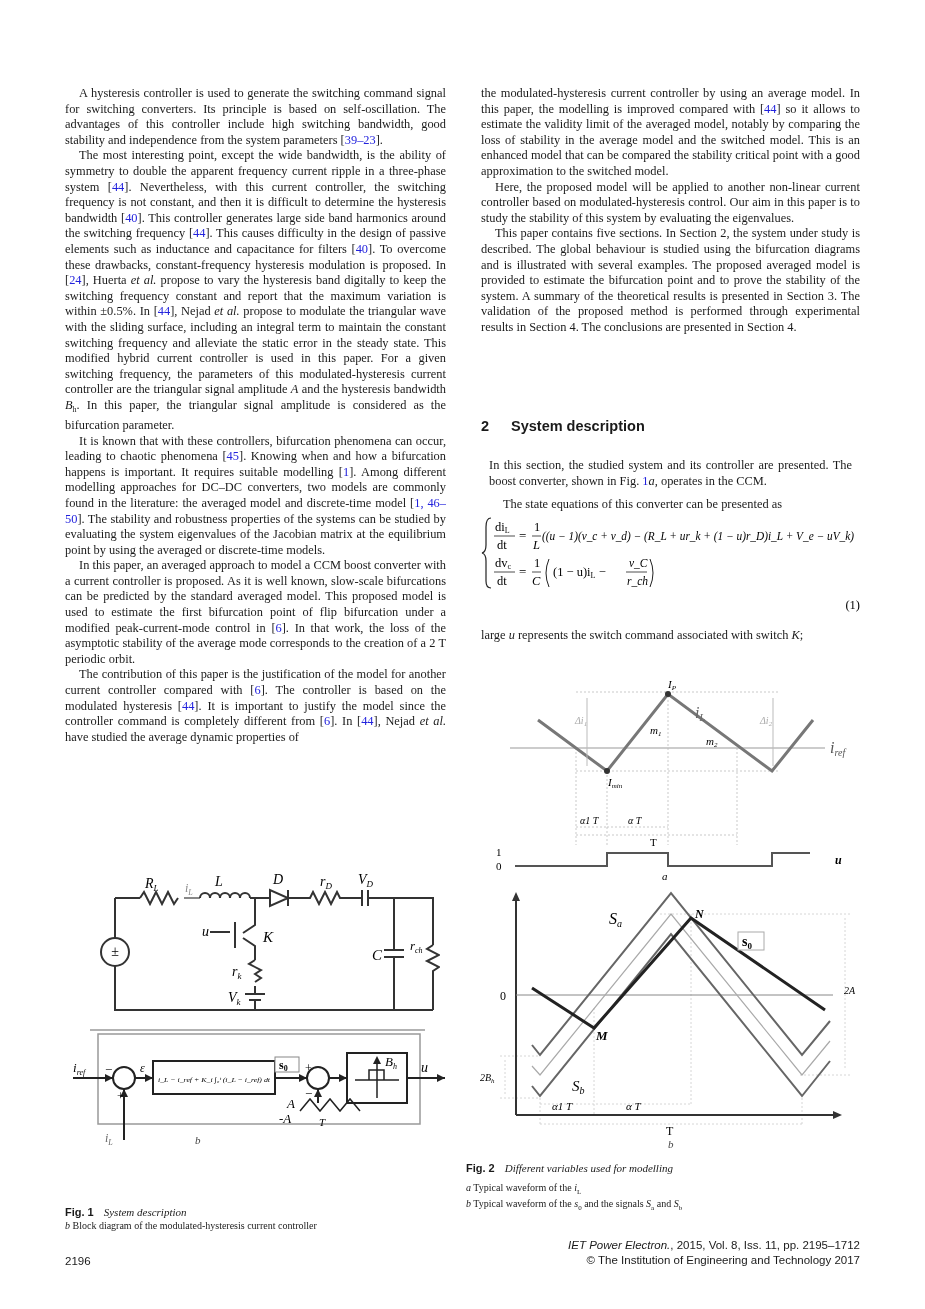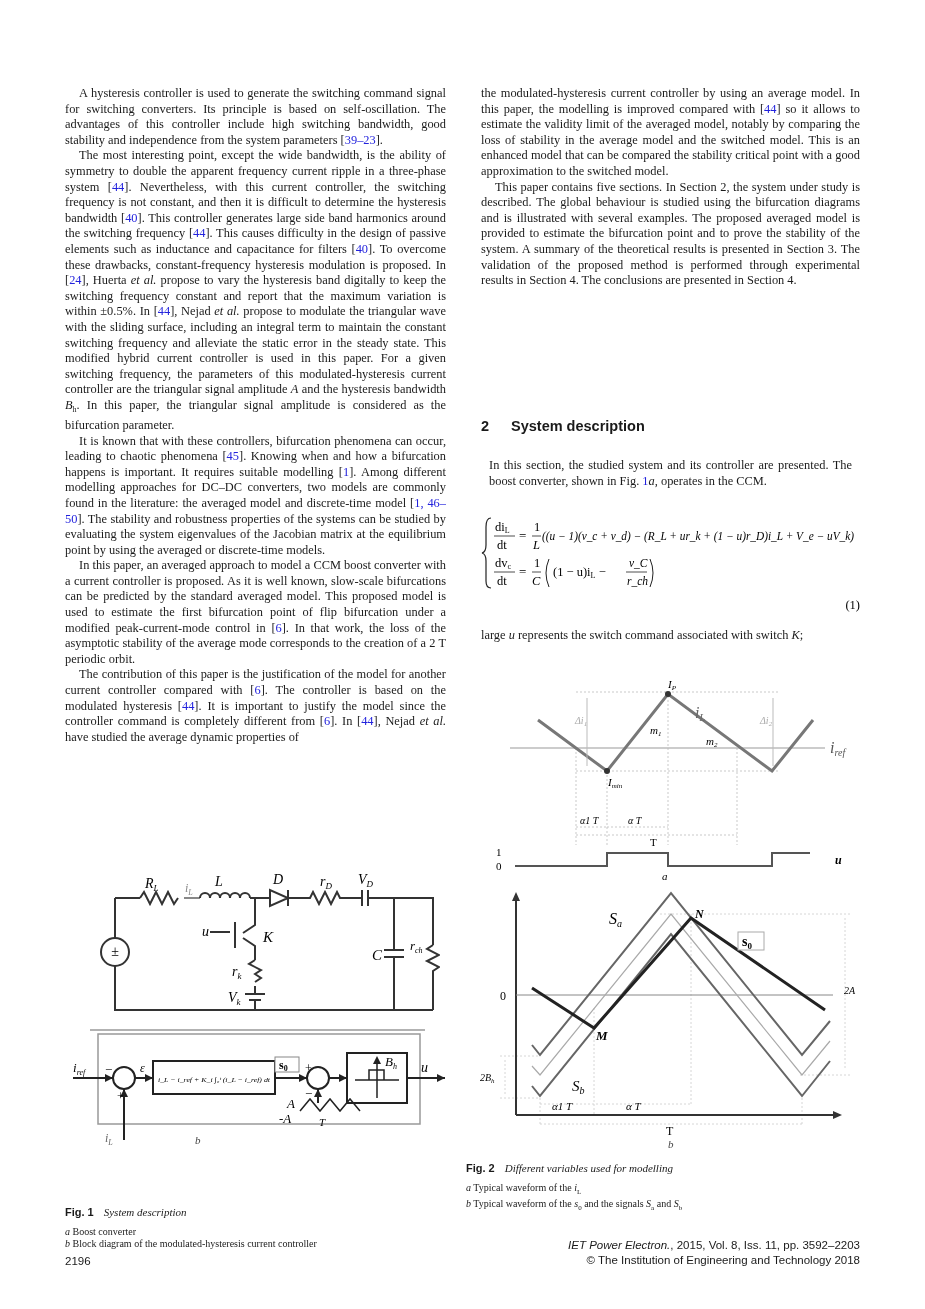--- a/index.html
+++ b/index.html
@@ -35,29 +35,31 @@
 <div class="col col-left">
   <p><span>A hysteresis controller is used to generate the switching command signal for switching converters. Its principle is based on self-oscillation. The advantages of this controller include high switching bandwidth, good stability and independence from the system parameters [</span><a class="cite">39–23</a><span>].</span></p>
   <p><span>The most interesting point, except the wide bandwidth, is the ability of symmetry to double the apparent frequency current ripple in a three-phase system [</span><a class="cite">44</a><span>]. Nevertheless, with this current controller, the switching frequency is not constant, and then it is difficult to determine the hysteresis bandwidth [</span><a class="cite">40</a><span>]. This controller generates large side band harmonics around the switching frequency [</span><a class="cite">44</a><span>]. This causes difficulty in the design of passive elements such as inductance and capacitance for filters [</span><a class="cite">40</a><span>]. To overcome these drawbacks, constant-frequency hysteresis modulation is proposed. In [</span><a class="cite">24</a><span>], Huerta </span><i>et al.</i><span> propose to vary the hysteresis band digitally to keep the switching frequency constant and report that the maximum variation is within ±0.5%. In [</span><a class="cite">44</a><span>], Nejad </span><i>et al.</i><span> propose to modulate the triangular wave with the sliding surface, including an integral term to maintain the constant switching frequency and alleviate the static error in the steady state. This modified hybrid current controller is used in this paper. For a given switching frequency, the parameters of this modulated-hysteresis current controller are the triangular signal amplitude </span><i>A</i><span> and the hysteresis bandwidth </span><i>B</i><sub style="font-size:8px">h</sub><span>. In this paper, the triangular signal amplitude is considered as the bifurcation parameter.</span></p>
   <p><span>It is known that with these controllers, bifurcation phenomena can occur, leading to chaotic phenomena [</span><a class="cite">45</a><span>]. Knowing when and how a bifurcation happens is important. It requires suitable modelling [</span><a class="cite">1</a><span>]. Among different modelling approaches for DC–DC converters, two models are commonly found in the literature: the averaged model and discrete-time model [</span><a class="cite">1, 46–50</a><span>]. The stability and robustness properties of the systems can be studied by evaluating the system eigenvalues of the Jacobian matrix at the equilibrium point by using the averaged or discrete-time models.</span></p>
   <p><span>In this paper, an averaged approach to model a CCM boost converter with a current controller is proposed. As it is well known, slow-scale bifurcations can be predicted by the standard averaged model. This proposed model is used to estimate the first bifurcation point of flip bifurcation under a modified peak-current-mode control in [</span><a class="cite">6</a><span>]. In that work, the loss of the asymptotic stability of the average mode corresponds to the creation of a 2 T periodic orbit.</span></p>
   <p><span>The contribution of this paper is the justification of the model for another current controller compared with [</span><a class="cite">6</a><span>]. The controller is based on the modulated hysteresis [</span><a class="cite">44</a><span>]. It is important to justify the model since the controller command is completely different from [</span><a class="cite">6</a><span>]. In [</span><a class="cite">44</a><span>], Nejad </span><i>et al.</i><span> have studied the average dynamic properties of</span></p>
 </div>
 
 <div class="col col-right">
   <p class="noindent"><span>the modulated-hysteresis current controller by using an average model. In this paper, the modelling is improved compared with [</span><a class="cite">44</a><span>] so it allows to estimate the validity limit of the averaged model, notably by comparing the loss of stability in the average model and the switched model. This is an enhanced model that can be compared the stability critical point with a good approximation to the switched model.</span></p>
+  <p><span>Here, the proposed model will be applied to another non-linear current controller based on modulated-hysteresis control. Our aim in this paper is to study the stability of this system by evaluating the eigenvalues.</span></p>
   <p><span>This paper contains five sections. In Section 2, the system under study is described. The global behaviour is studied using the bifurcation diagrams and is illustrated with several examples. The proposed averaged model is provided to estimate the bifurcation point and to prove the stability of the system. A summary of the theoretical results is presented in Section 3. The validation of the proposed method is performed through experimental results in Section 4. The conclusions are presented in Section 4.</span></p>
 </div>
 
 <div class="heading">
   <span class="num">2</span><span>System description</span>
 </div>
 
 <div class="sec-body">
   <p><span>In this section, the studied system and its controller are presented. The boost converter, shown in Fig. </span><a class="cite">1</a><i>a</i><span>, operates in the CCM.</span></p>
+  <p class="ind">The state equations of this converter can be presented as</p>
 </div>
 
 <div class="equation">
   <svg width="379" height="100" viewBox="0 0 379 100">
     <path d="M10,3 Q5,3 5,12 L5,30 Q5,37 1,38 Q5,39 5,46 L5,66 Q5,73 10,73" fill="none" stroke="#222" stroke-width="1.2"></path>
 
     <text x="14" y="16" font-size="12.5"><tspan>di</tspan><tspan font-size="8" dy="2">L</tspan></text>
     <line x1="13" y1="21" x2="34" y2="21" stroke="#222" stroke-width="0.8"></line>
     <text x="16" y="34" font-size="12.5">dt</text>
     <text x="38" y="25" font-size="13">=</text>
@@ -176,21 +178,20 @@
     <text x="254" y="106" font-size="11" font-style="italic">T</text>
     <text x="320" y="46" font-size="13" font-style="italic"><tspan>B</tspan><tspan font-size="8" dy="3">h</tspan></text>
     <text x="356" y="52" font-size="14" font-style="italic">u</text>
     <text x="40" y="122" font-size="12" font-style="italic" fill="#666"><tspan>i</tspan><tspan font-size="8" dy="3">L</tspan></text>
     <text x="130" y="124" font-size="11" font-style="italic" fill="#444">b</text>
   </svg>
 </div>
 
 <div class="caption" style="left:65px;top:1162px;width:390px;margin-top:44px;">
   <div><span class="figno">Fig. 1</span><span class="ftitle">System description</span></div>
-  <div class="sub"><i>a</i><span> Boost converter</span></div>
   <div><i>b</i><span> Block diagram of the modulated-hysteresis current controller</span></div>
 </div>
 
 <div class="fig" style="left:480px;top:668px;text-decoration:underline;">
   <svg width="390" height="212" viewBox="0 0 390 212">
     <g stroke="#bbb" stroke-width="0.8" stroke-dasharray="2,2" fill="none">
       <line x1="96" y1="24" x2="300" y2="24"></line>
       <line x1="96" y1="103" x2="300" y2="103"></line>
       <line x1="96" y1="80" x2="96" y2="177"></line>
       <line x1="127" y1="103" x2="127" y2="177"></line>
@@ -268,15 +269,15 @@
 </div>
 
 <div class="caption" style="left:466px;top:1162px;width:390px;">
   <div><span class="figno">Fig. 2</span><span class="ftitle">Different variables used for modelling</span></div>
   <div class="sub"><i>a</i><span> Typical waveform of the </span><i>i</i><sub style="font-size:7px">L</sub></div>
   <div><i>b</i><span> Typical waveform of the </span><i>s</i><sub style="font-size:7px">0</sub><span> and the signals </span><i>S</i><sub style="font-size:7px">a</sub><span> and </span><i>S</i><sub style="font-size:7px">b</sub></div>
 </div>
 
 <div class="footer footer-left">2196</div>
 <div class="footer footer-right">
-  <div><i>IET Power Electron.</i><span>, 2015, Vol. 8, Iss. 11, pp. 3592–2203</span></div>
-  <div>© The Institution of Engineering and Technology 2018</div>
+  <div><i>IET Power Electron.</i><span>, 2015, Vol. 8, Iss. 11, pp. 2195–1712</span></div>
+  <div>© The Institution of Engineering and Technology 2017</div>
 </div>
 
 </body></html>

